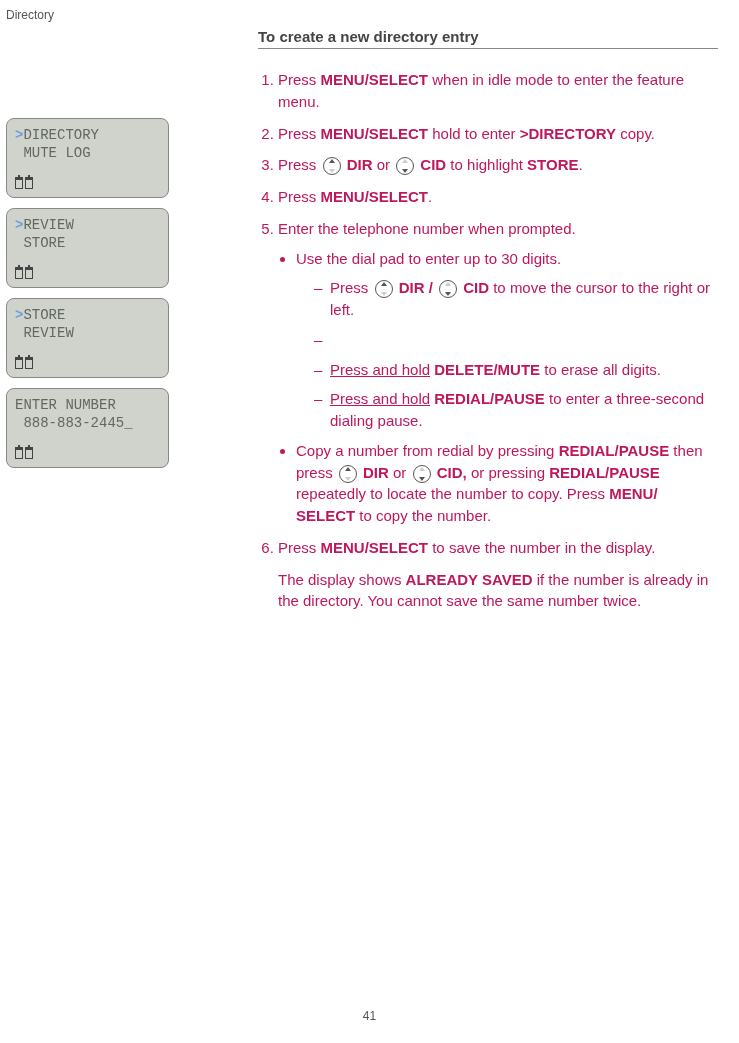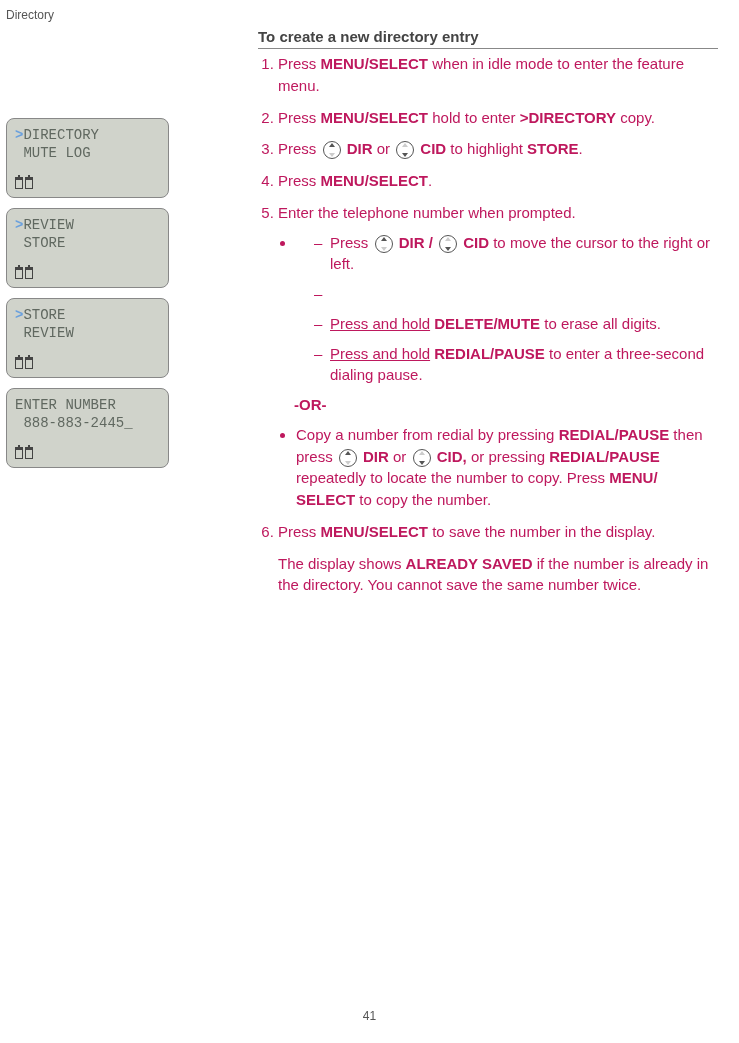--- a/index.html
+++ b/index.html
@@ -85,21 +85,21 @@
       color: #555;
       margin-bottom: 16px;
       letter-spacing: 0.3px;
     }
     .subtitle {
       font-weight: bold;
       font-size: 15px;
       color: #444;
       border-bottom: 1px solid #888;
       padding-bottom: 3px;
-      margin-bottom: 4px;
+      margin-bottom: 20px;
     }
     ol.main-list {
       list-style: decimal;
       padding-left: 20px;
       font-size: 15px;
       line-height: 1.45;
       color: #be185d;
     }
     ol.main-list > li {
       margin-bottom: 10px;
@@ -229,38 +229,38 @@
     <li>
       <span>Press </span><span class="arrow-btn up"></span><span class="bold"> DIR</span><span> or </span><span class="arrow-btn down"></span><span class="bold"> CID</span><span> to highlight </span><span class="bold">STORE</span><span>.</span>
     </li>
     <li>
       <span>Press </span><span class="smallcaps">MENU</span><span class="bold">/SELECT</span><span>.</span>
     </li>
     <li>
       <span>Enter the telephone number when prompted.</span>
       <ul class="bullets">
         <li>
+          <span>Use the dial pad to enter up to 30 digits.</span>
           <div class="dashes">
             <div class="dash-item">
                 <span class="dash">–</span>
                 <div><span>Press </span><span class="arrow-btn up"></span><span class="bold"> DIR / </span><span class="arrow-btn down"></span><span class="bold"> CID</span><span> to move the cursor to the right or left.</span></div>
               </div>
             <div class="dash-item">
                 <span class="dash">–</span>
               </div>
             <div class="dash-item">
                 <span class="dash">–</span>
                 <div><span class="under">Press and hold</span><span class="bold"> DELETE</span><span class="smallcaps">/MUTE</span><span> to erase all digits.</span></div>
               </div>
             <div class="dash-item">
                 <span class="dash">–</span>
                 <div><span class="under">Press and hold</span><span class="smallcaps"> REDIAL/</span><span class="bold">PAUSE</span><span> to enter a three-second dialing pause.</span></div>
               </div>
           </div>
-          <div class="or-label">-OR-</div>
         </li>
         <li>
           <span>Copy a number from redial by pressing </span><span class="bold">REDIAL</span><span class="smallcaps">/PAUSE</span><span> then press </span><span class="arrow-btn up"></span><span class="bold"> DIR</span><span> or </span><span class="arrow-btn down"></span><span class="bold"> CID,</span><span> or pressing </span><span class="bold">REDIAL</span><span class="smallcaps">/PAUSE</span><span> repeatedly to locate the number to copy. Press </span><span class="smallcaps">MENU/</span><span class="bold"> SELECT</span><span> to copy the number.</span>
         </li>
       </ul>
     </li>
     <li>
       <span>Press </span><span class="smallcaps">MENU</span><span class="bold">/SELECT</span><span> to save the number in the display.</span>
       <div style="margin-top:10px;">
         <span>The display shows </span><span class="bold">ALREADY SAVED</span><span> if the number is already in the directory. You cannot save the same number twice.</span>

